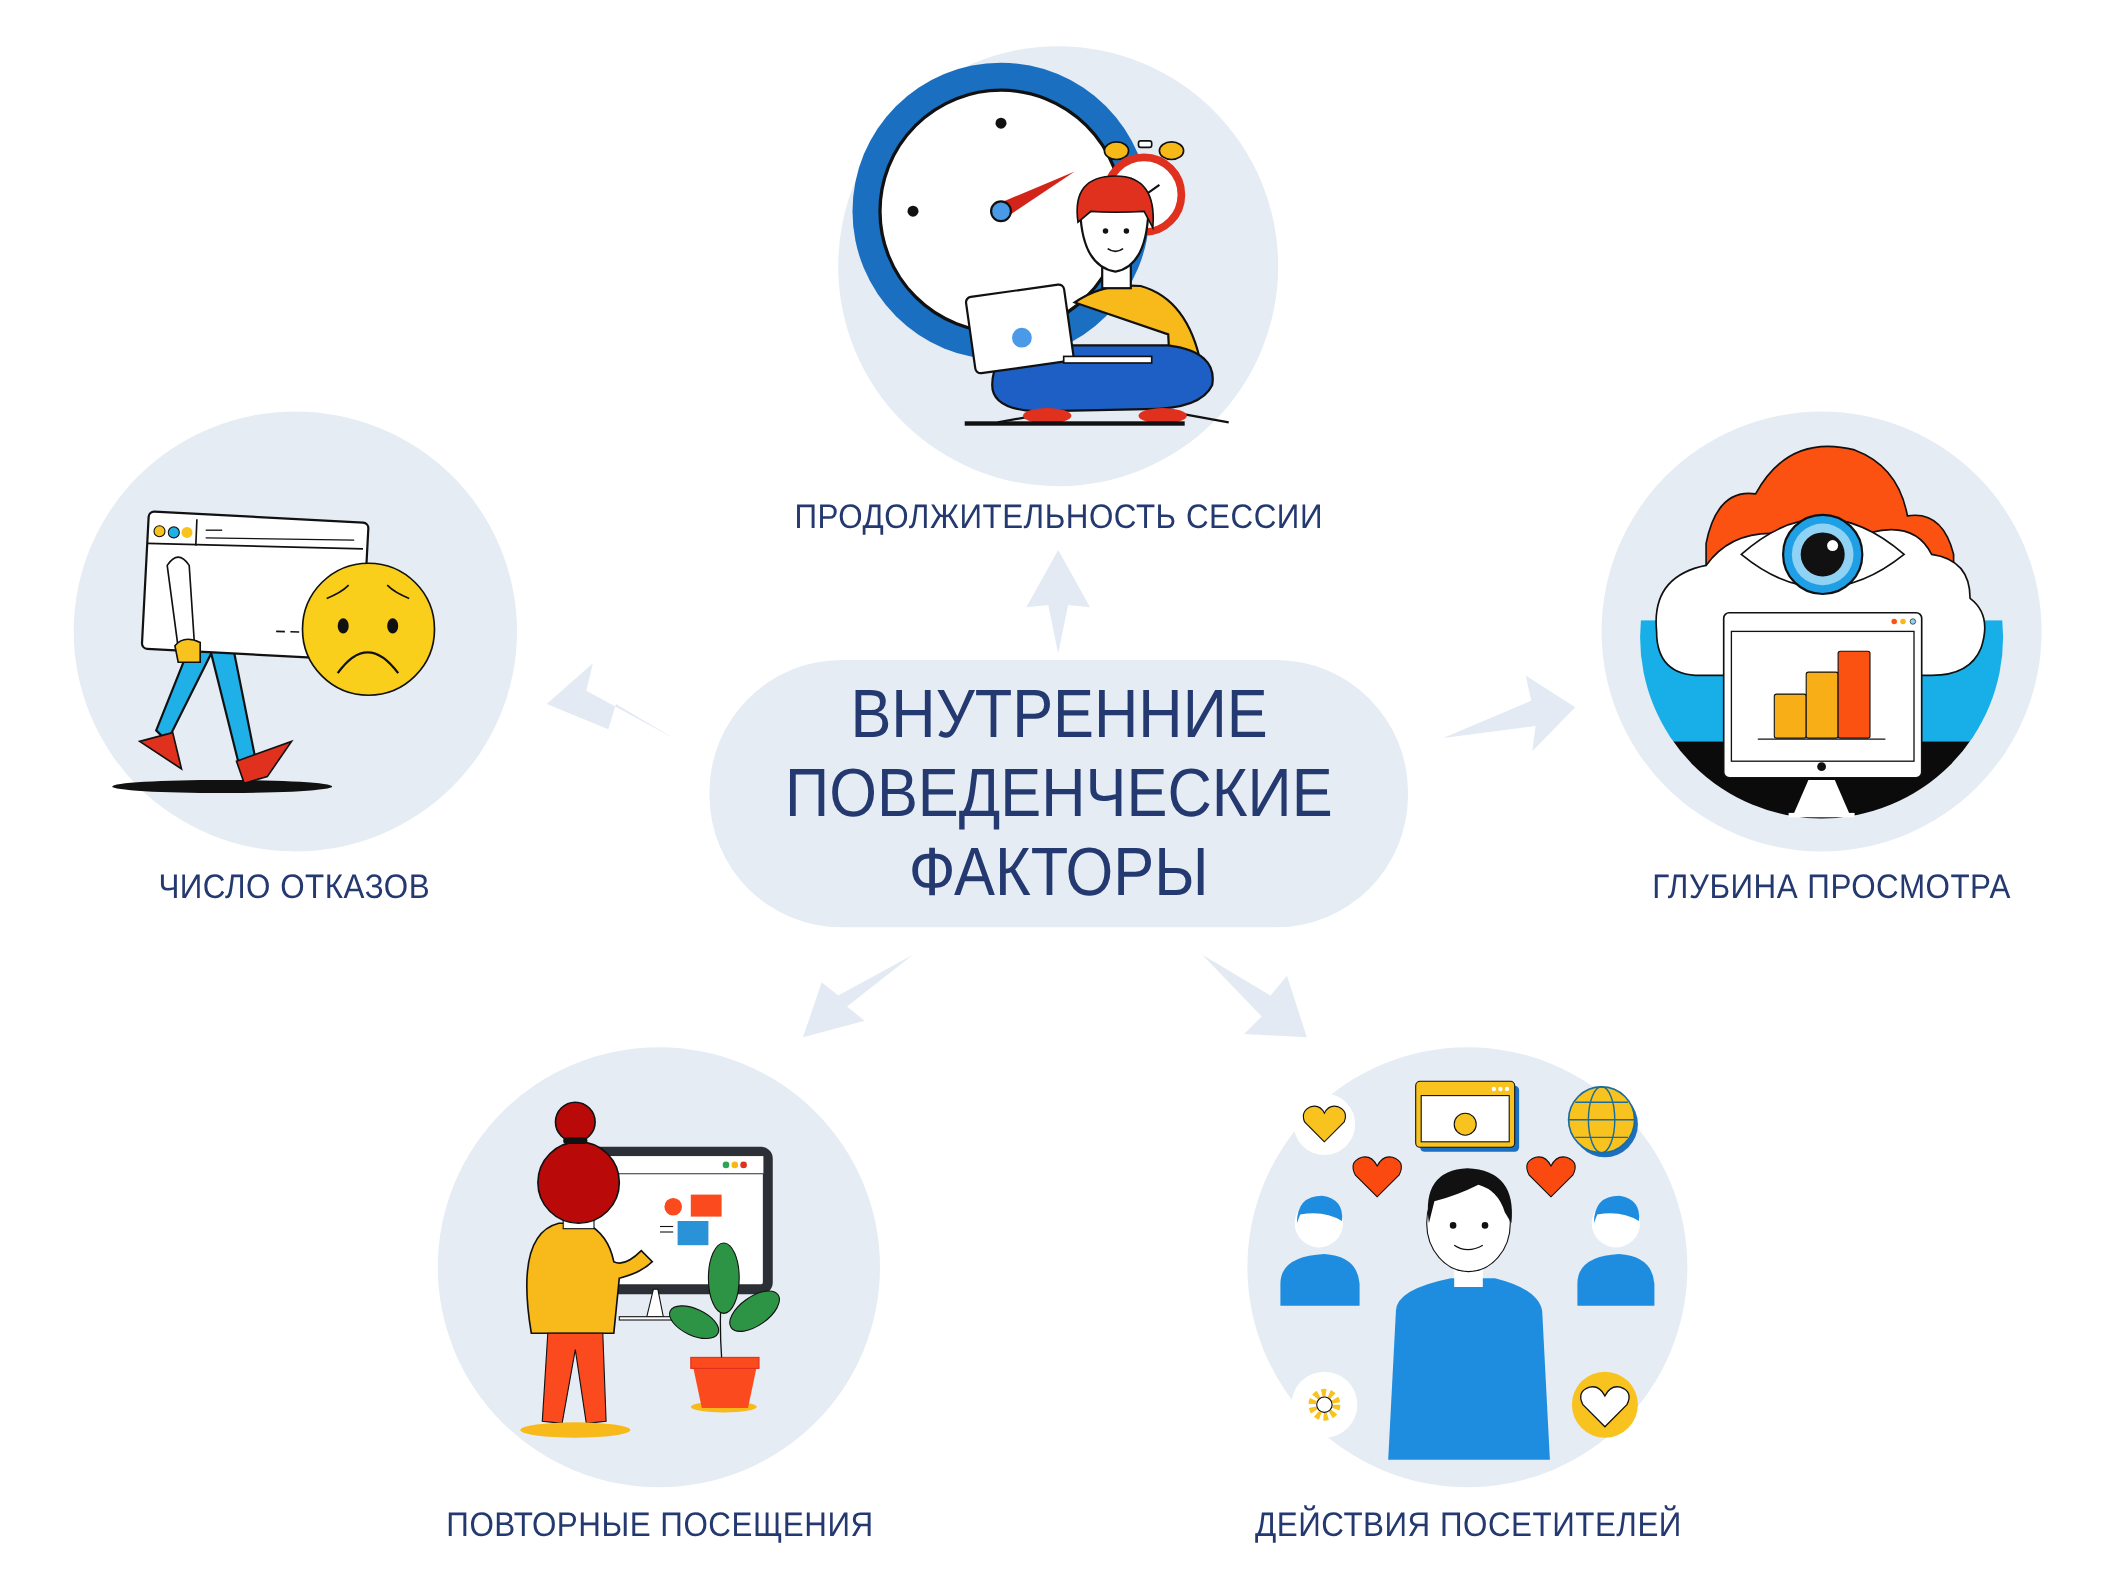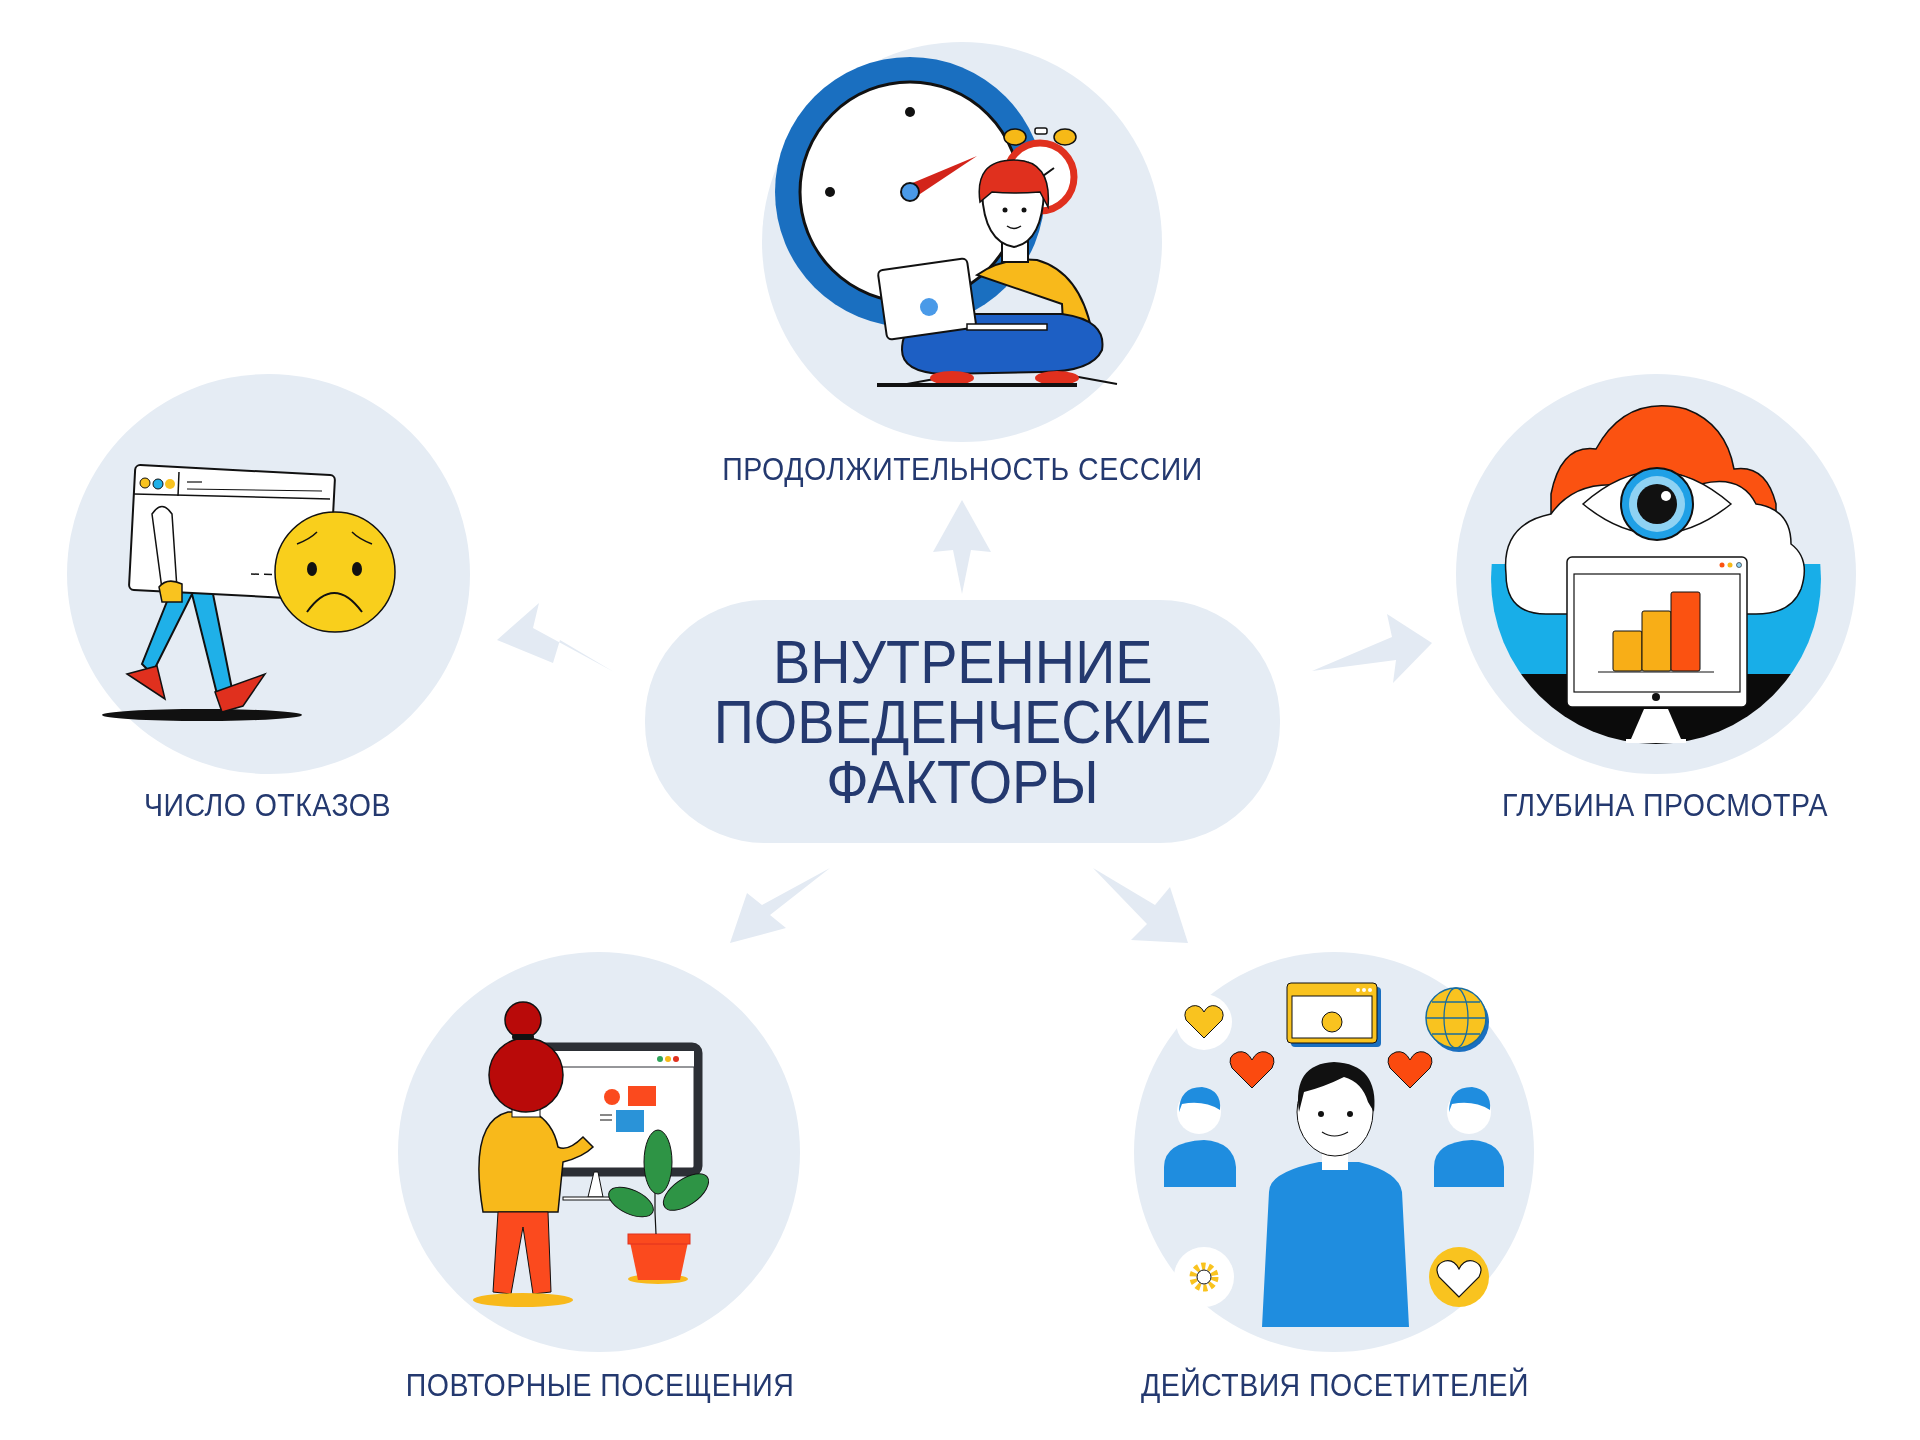--- a/index.html
+++ b/index.html
@@ -1,19 +1,19 @@
 <!DOCTYPE html>
 <html><head>
 <meta charset="utf-8">
 <style>
   html,body{margin:0;padding:0;background:#ffffff;}
   body{width:1920px;height:1440px;position:relative;overflow:hidden;font-family:"Liberation Sans",sans-serif;}
   .bubble{position:absolute;border-radius:50%;background:#e5ecf4;}
   .label{position:absolute;color:#24396f;font-family:"Liberation Sans",sans-serif;font-size:31px;letter-spacing:0.5px;white-space:nowrap;text-align:center;transform:scaleX(0.92);transform-origin:center;}
-  .hub{position:absolute;left:645px;top:600px;width:635px;height:243px;border-radius:120px;background:#e5ecf4;display:flex;flex-direction:column;align-items:center;justify-content:center;}
+  .hub{position:absolute;left:645px;top:600px;width:635px;height:243px;border-radius:120px;background:#e5ecf4;display:flex;flex-direction:column;align-items:center;justify-content:center;gap:12px;}
   .hub-line{color:#24396f;font-family:"Liberation Sans",sans-serif;font-size:62px;line-height:60px;letter-spacing:0px;transform:scaleX(0.9);}
   svg{position:absolute;overflow:visible;}
 </style>
 </head>
 <body>
 
 <svg style="left:0;top:0;width:1920px;height:1440px;" viewBox="0 0 1920 1440">
   <g fill="#e3eaf3">
 
     <polygon points="962,594 953,550 933,552 962,500 991,552 971,550"></polygon>

